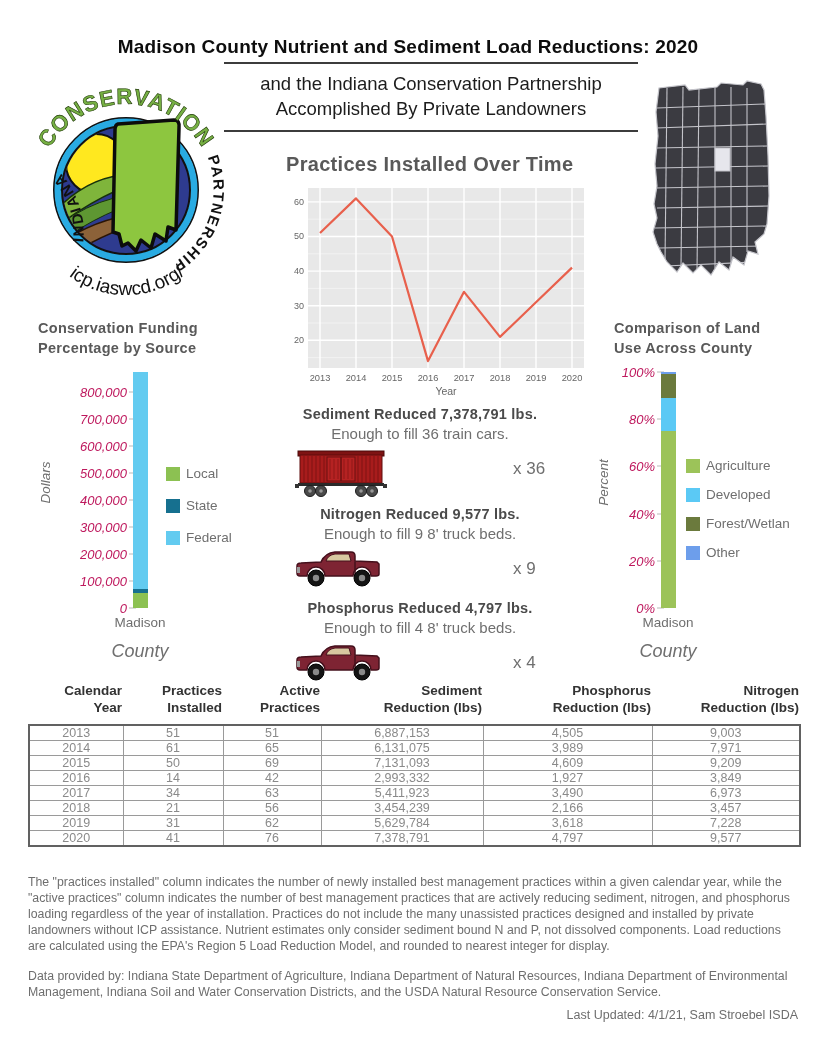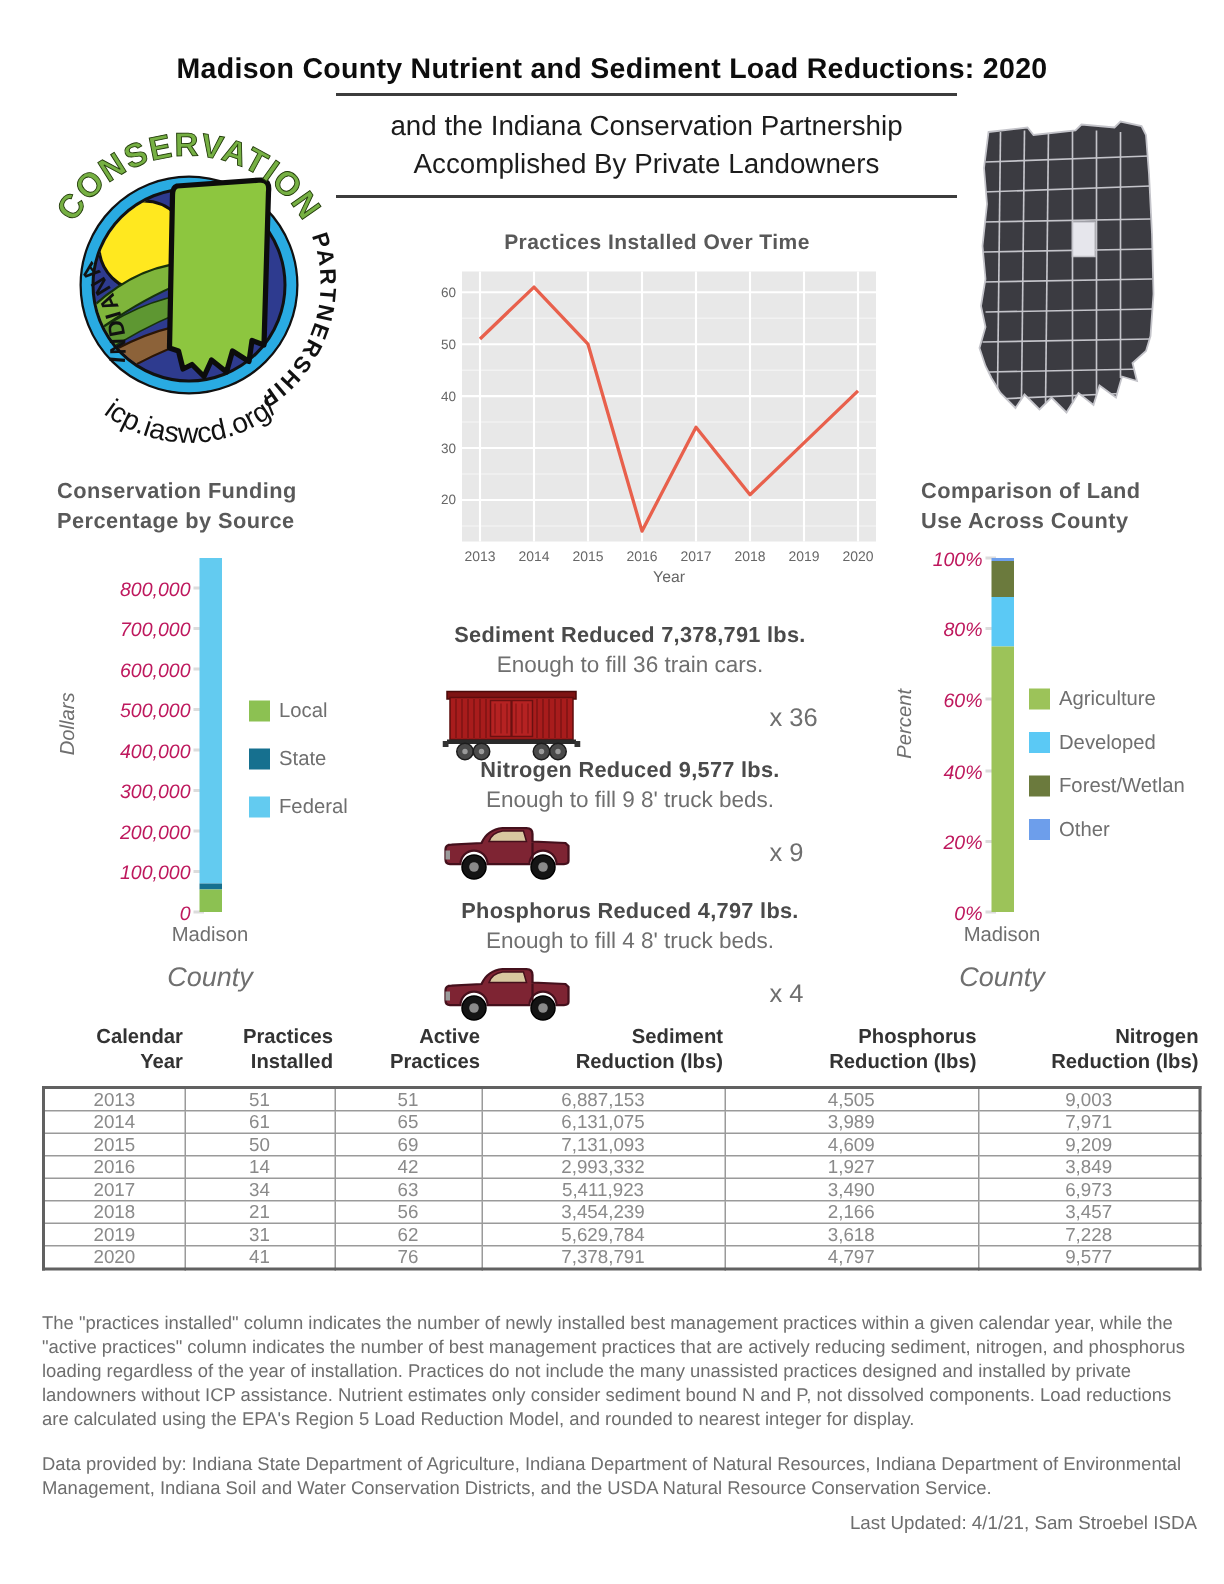--- a/index.html
+++ b/index.html
@@ -15,21 +15,21 @@
   .subtitle-box {
     position:absolute; left:224px; top:62px; width:414px;
     border-top:2px solid #3c3c3c; border-bottom:2px solid #3c3c3c;
     padding:7px 0 9px; text-align:center; font-size:18.5px; color:#1c1c1c; line-height:25px;
   }
   
   #logo { position:absolute; left:26px; top:68px; }
   #state-map { position:absolute; left:645px; top:76px; }
   
   #line-chart { position:absolute; left:286px; top:153px; width:304px; }
-  #line-chart .chart-title { text-align:center; font-size:14px; margin-bottom:2px; }
+  #line-chart .chart-title { font-size:20px; margin-bottom:2px; }
   .chart-title { font-weight:bold; color:#595959; letter-spacing:.3px; }
   
   #funding-title { position:absolute; left:38px; top:318px; width:212px; font-size:14.5px; line-height:20px; white-space:pre-line; }
   #landuse-title { position:absolute; left:614px; top:318px; width:200px; font-size:14.5px; line-height:20px; white-space:pre-line; }
   .bar-chart { position:absolute; width:230px; height:312px; }
   #funding-chart { left:30px; top:370px; }
   #landuse-chart { left:598px; top:370px; width:218px; }
   .axis-ticks { position:absolute; top:2px; height:236px; }
   #funding-chart .axis-ticks { left:0; width:97px; }
   #landuse-chart .axis-ticks { left:0; width:57px; }
@@ -52,21 +52,21 @@
   .legend-label { font-size:13.5px; color:#6f6f6f; white-space:nowrap; }
   #landuse-chart .legend-label { max-width:84px; overflow:hidden; }
   .cat-label { position:absolute; font-size:13.5px; color:#6f6f6f; text-align:center; }
   #funding-chart .cat-label { left:60px; top:245px; width:100px; }
   #landuse-chart .cat-label { left:20px; top:245px; width:100px; }
   .x-label { position:absolute; font-style:italic; font-size:18px; color:#6f6f6f; text-align:center; }
   #funding-chart .x-label { left:60px; top:271px; width:100px; }
   #landuse-chart .x-label { left:20px; top:271px; width:100px; }
   
   .reduction { position:absolute; left:225px; width:390px; text-align:center; }
-  #red-0 { top:406px;margin-top:10px; } #red-1 { top:506px; } #red-2 { top:600px; }
+  #red-0 { top:406px; } #red-1 { top:506px; } #red-2 { top:600px; }
   .reduction-heading { font-size:14.5px; font-weight:bold; color:#4a4a4a; letter-spacing:.2px; }
   .reduction-sub { font-size:15px; color:#6f6f6f; margin-top:3px; }
   .icon-row { position:relative; height:52px; margin-top:3px; }
   .icon-row .vehicle { position:absolute; left:70px; top:2px; }
   .icon-row .mult { position:absolute; left:288px; top:14px; font-size:17px; color:#6f6f6f; }
   
   #load-table { position:absolute; left:28px; top:682px; width:771px; }
   .thead-row { display:flex; font-weight:bold; color:#333; font-size:13.5px; text-align:right; line-height:17px; margin-bottom:8px; }
   .th { flex:0 0 auto; }
   .c0{width:94px;} .c1{width:100px;} .c2{width:98px;} .c3{width:162px;} .c4{width:169px;} .c5{width:148px;}

